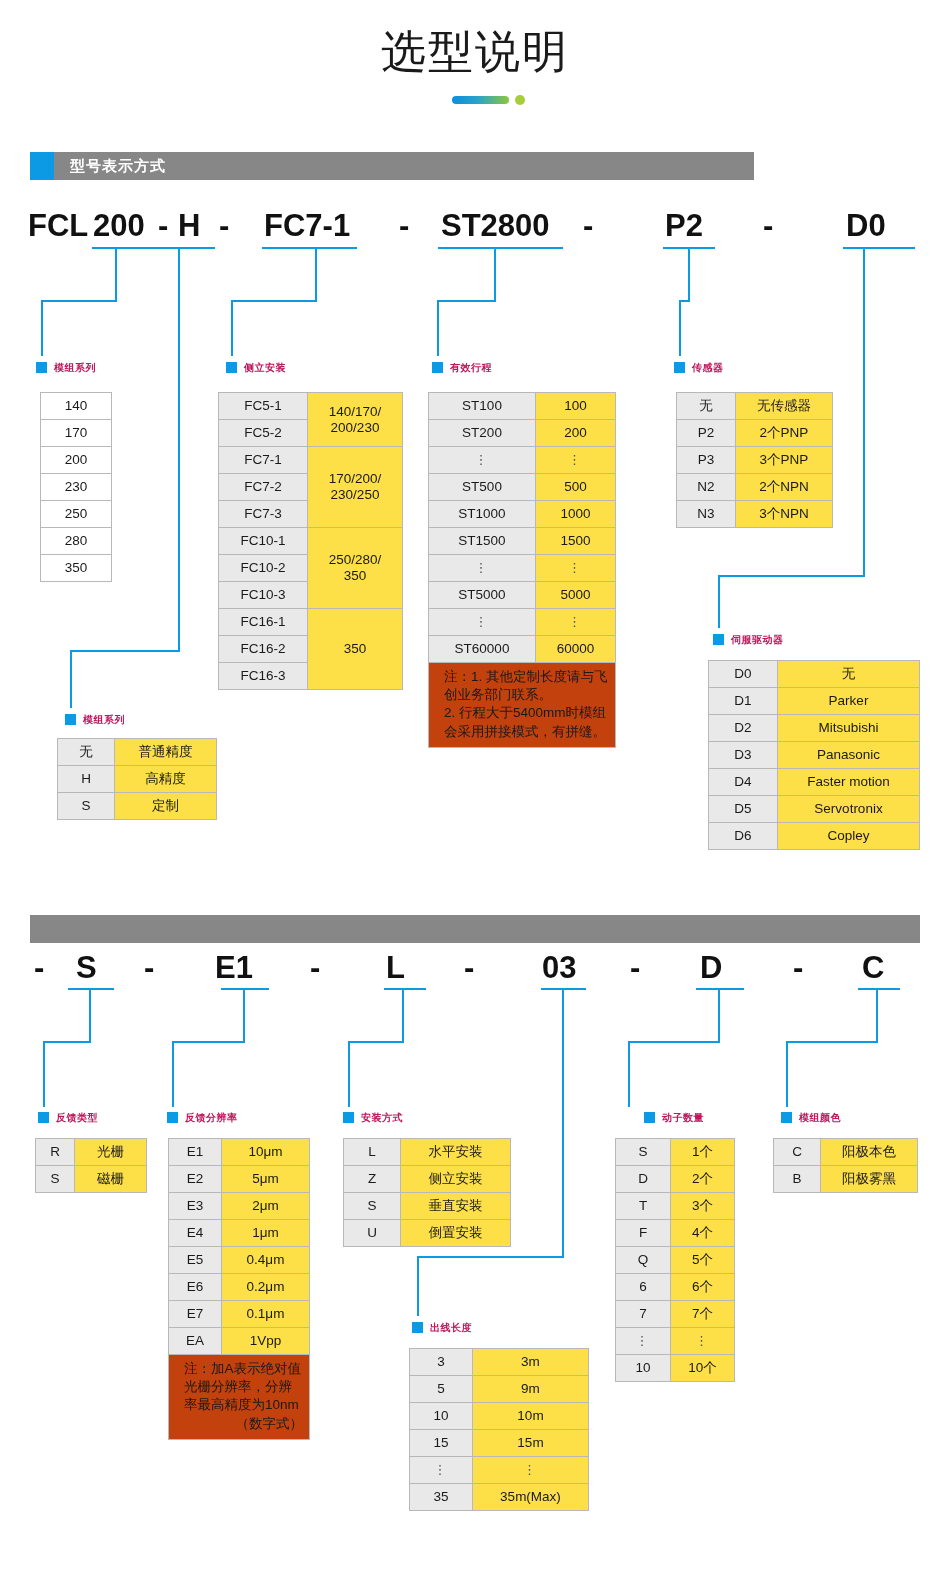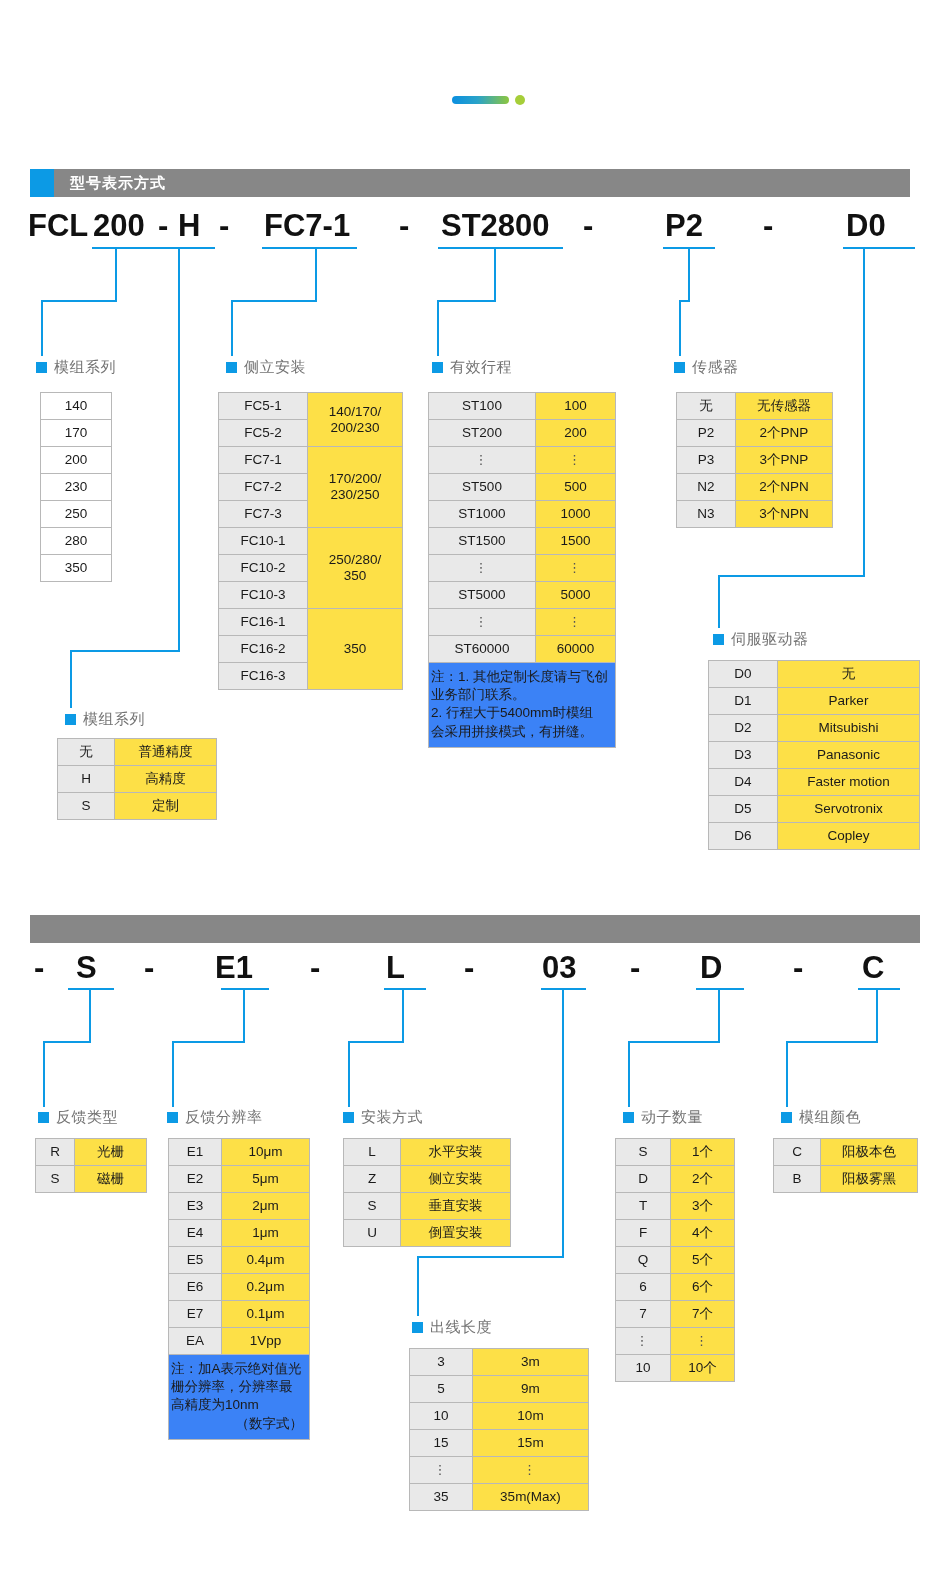--- a/index.html
+++ b/index.html
@@ -49,53 +49,54 @@
   .lnv{width:2px;}
 
   
   .glabel{position:absolute;white-space:nowrap;}
   .glabel .sq{
     display:inline-block;width:11px;height:11px;background:#0c9ae5;
     vertical-align:middle;margin-right:7px;
   }
   .glabel .gt{
     display:inline-block;vertical-align:middle;
-    font-size:15px;font-weight:normal;color:#737373;letter-spacing:0.5px;
+    font-size:10px;font-weight:bold;color:#be185d;letter-spacing:0.5px;
   }
 
   
   table.spec{
     position:absolute;border-collapse:collapse;background:#ffffff;
     font-size:13.5px;color:#1a1a1a;
   }
   table.spec td{
     border:1px solid #b8b8b8;text-align:center;vertical-align:middle;
     padding:0;height:26px;line-height:1.15;
   }
   table.spec td.k{background:#e9e9e9;}
   table.spec td.v{background:#fde047;}
   table.spec td.plain{background:#ffffff;}
   table.spec td.note{
-    background:#3b82f6;text-align:left;padding:5px 6px 6px 2px;
+    background:#c2410c;text-align:left;padding:5px 6px 6px 15px;
     font-size:13.5px;line-height:1.35;height:auto;
   }
   .ell{color:#555;letter-spacing:2px;font-size:13px;}
   .multiline{line-height:1.25;}
 </style>
 </head>
 <body>
 
 <div class="page">
 
+  <div class="title">选型说明</div>
   <div class="deco">
     <div class="deco-bar"></div>
     <div class="deco-dot"></div>
   </div>
 
-  <div class="secbar" style="left:30px;top:169px;width:880px;">
+  <div class="secbar" style="left:30px;top:152px;width:724px;">
     <div class="blk"></div>
     <div class="txt">型号表示方式</div>
   </div>
 
   <div class="code" style="left:28px;top:208px;">FCL</div>
   <div class="code" style="left:93px;top:208px;">200</div>
   <div class="dash" style="left:158px;top:208px;">-</div>
   <div class="code" style="left:178px;top:208px;">H</div>
   <div class="dash" style="left:219px;top:208px;">-</div>
   <div class="code" style="left:264px;top:208px;">FC7-1</div>
@@ -399,21 +400,21 @@
   </div>
   <div class="glabel" style="left:167px;top:1108px;">
     <span class="sq"></span><span class="gt">反馈分辨率</span>
   </div>
   <div class="glabel" style="left:343px;top:1108px;">
     <span class="sq"></span><span class="gt">安装方式</span>
   </div>
   <div class="glabel" style="left:412px;top:1318px;">
     <span class="sq"></span><span class="gt">出线长度</span>
   </div>
-  <div class="glabel" style="left:623px;top:1108px;">
+  <div class="glabel" style="left:644px;top:1108px;">
     <span class="sq"></span><span class="gt">动子数量</span>
   </div>
   <div class="glabel" style="left:781px;top:1108px;">
     <span class="sq"></span><span class="gt">模组颜色</span>
   </div>
 
   <table class="spec" style="left:35px;top:1138px;width:112px;">
     <tbody>
       <tr>
           <td class="k" style="width:38px;">R</td>

